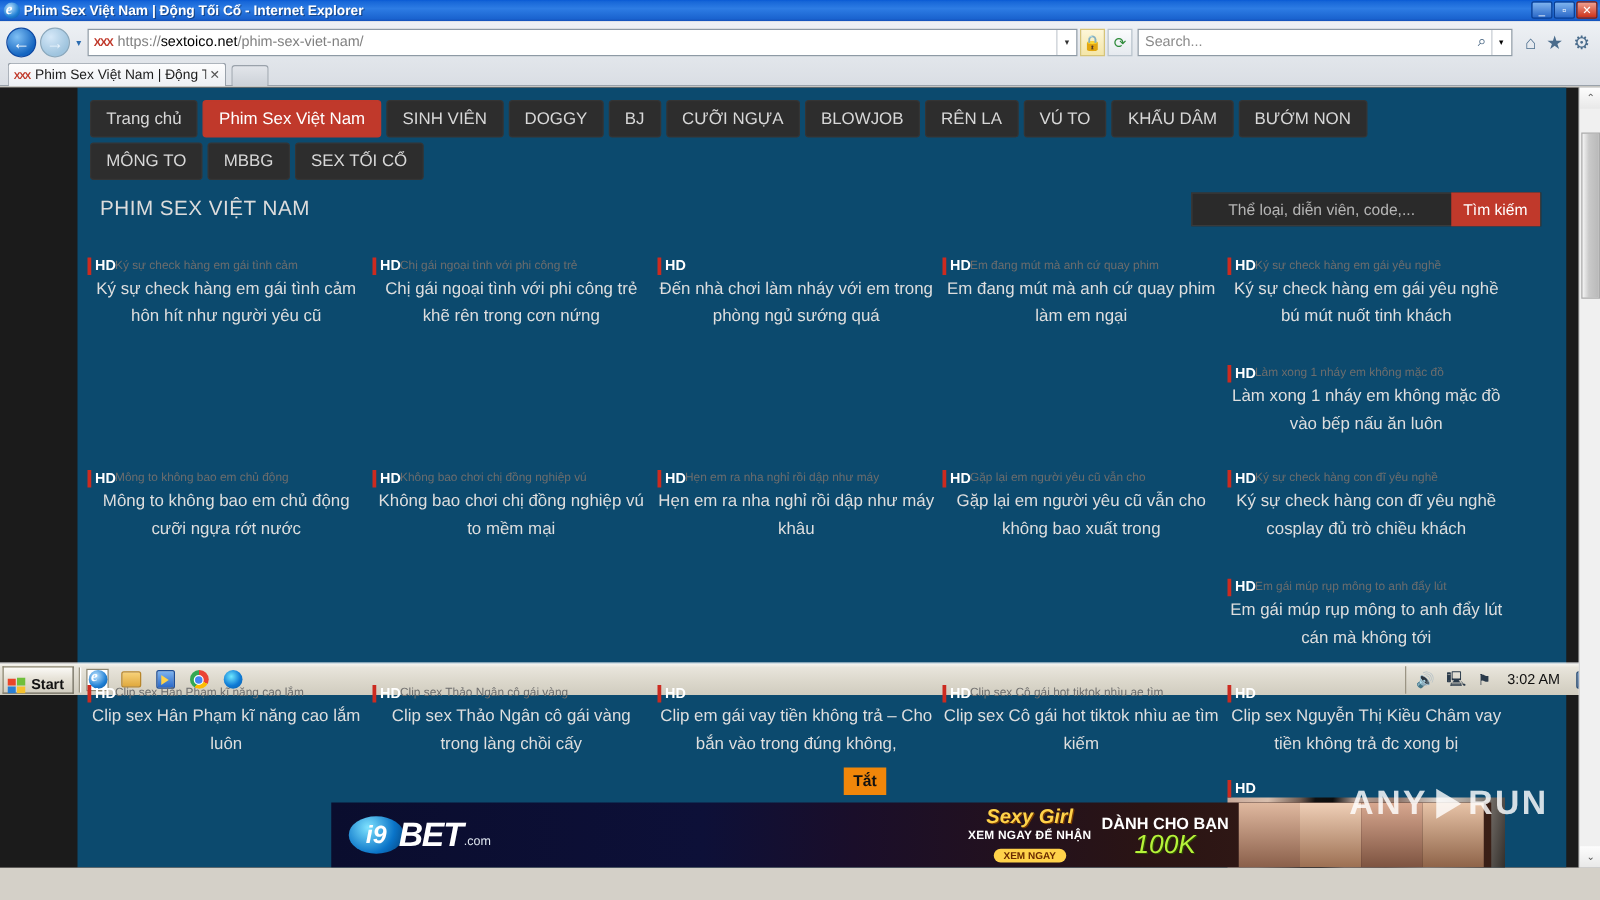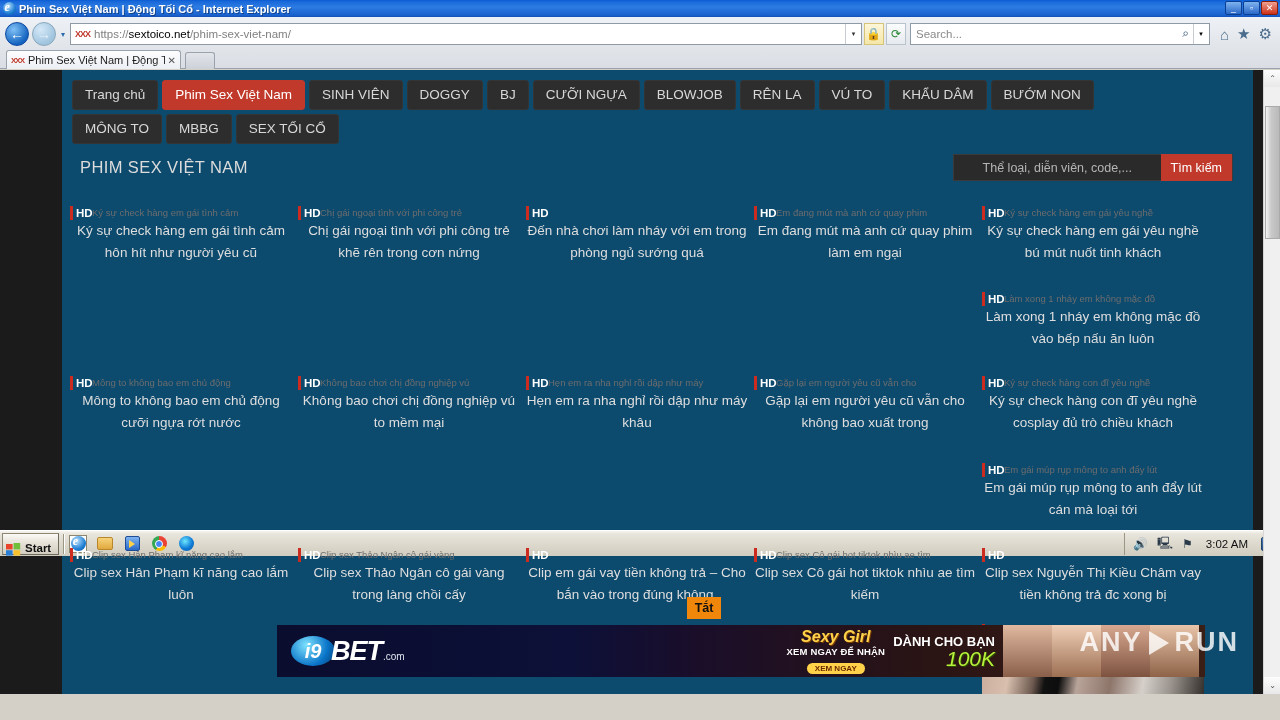--- a/index.html
+++ b/index.html
@@ -140,21 +140,21 @@
   }
   .vtitle{
     margin-top:14px;color:#dedede;font-size:13.5px;line-height:22px;
     text-align:center;
   }
 
   
   .thumb-img{position:absolute;left:0;top:14px;width:222px;height:74px;overflow:hidden;}
 
   
-  .ad-wrap{position:absolute;left:203px;bottom:17px;width:928px;height:52px;z-index:30;margin-left:12px;}
+  .ad-wrap{position:absolute;left:203px;bottom:0;width:928px;height:52px;z-index:30;}
   .ad-close{
     position:absolute;left:410px;top:-28px;width:34px;height:22px;background:#f0860a;
     color:#111;font-size:12.5px;display:flex;align-items:center;justify-content:center;font-weight:bold;
   }
   .ad-banner{
     position:absolute;left:0;bottom:0;width:928px;height:52px;
     background: linear-gradient(to right,#0a0d2e 0%,#0d1038 32%,#1a0e2a 45%,#2a1414 70%,#3a1f16 100%);
     overflow:hidden;display:flex;align-items:center;
   }
   .ad-logo{display:flex;align-items:center;margin-left:14px;}
@@ -166,21 +166,21 @@
     font-family:"Liberation Sans", sans-serif;
   }
   .ad-bet{color:#fff;font-size:27px;font-weight:bold;font-style:italic;margin-left:-4px;letter-spacing:-1px;text-align:right;}
   .ad-dotcom{color:#dfe6ef;font-size:10px;align-self:flex-end;margin:0 0 5px 1px;}
   .ad-mid{flex:1;}
   .ad-right{display:flex;align-items:center;gap:8px;margin-right:6px;}
   .ad-sexy{text-align:center;}
   .ad-sexy .l1{color:#ffd24a;font-size:16px;font-weight:bold;font-style:italic;text-shadow:1px 1px 0 #7a3c00;}
   .ad-sexy .l2{color:#fff;font-size:9.5px;font-weight:bold;letter-spacing:.2px;}
   .ad-sexy .l3{background:#ffd24a;color:#6a2a00;font-size:8px;font-weight:bold;border-radius:8px;padding:1px 8px;display:inline-block;margin-top:2px;}
-  .ad-100k{text-align:right;}
+  .ad-100k{text-align:center;}
   .ad-100k .t1{color:#fff;font-size:13px;font-weight:bold;}
   .ad-100k .t2{color:#b6f23a;font-size:21px;font-weight:normal;font-style:italic;line-height:20px;text-shadow:1px 1px 0 #2e4a00;}
   .ad-girls{width:196px;height:52px;display:flex;}
   .ad-girls i{flex:1;display:block;}
 
   
   .anyrun{
     position:absolute;right:14px;bottom:36px;z-index:40;
     color:rgba(255,255,255,.82);font-size:27px;font-weight:bold;letter-spacing:2px;
     display:flex;align-items:center;gap:6px;
@@ -455,21 +455,21 @@
         </div>
 
         <div class="vcard" style="left:920px;top:267px;">
           <div class="vthumb">
             <span class="hd-badge">
                 <i></i>
                 <span>HD</span>
               </span>
             <span class="ghost">Em gái múp rụp mông to anh đẩy lút</span>
           </div>
-          <div class="vtitle">Em gái múp rụp mông to anh đẩy lút cán mà loại tới</div>
+          <div class="vtitle">Em gái múp rụp mông to anh đẩy lút cán mà không tới</div>
         </div>
 
         <div class="vcard" style="left:8px;top:352px;">
           <div class="vthumb">
             <span class="hd-badge">
                 <i></i>
                 <span>HD</span>
               </span>
             <span class="ghost">Clip sex Hân Phạm kĩ năng cao lắm</span>
           </div>

